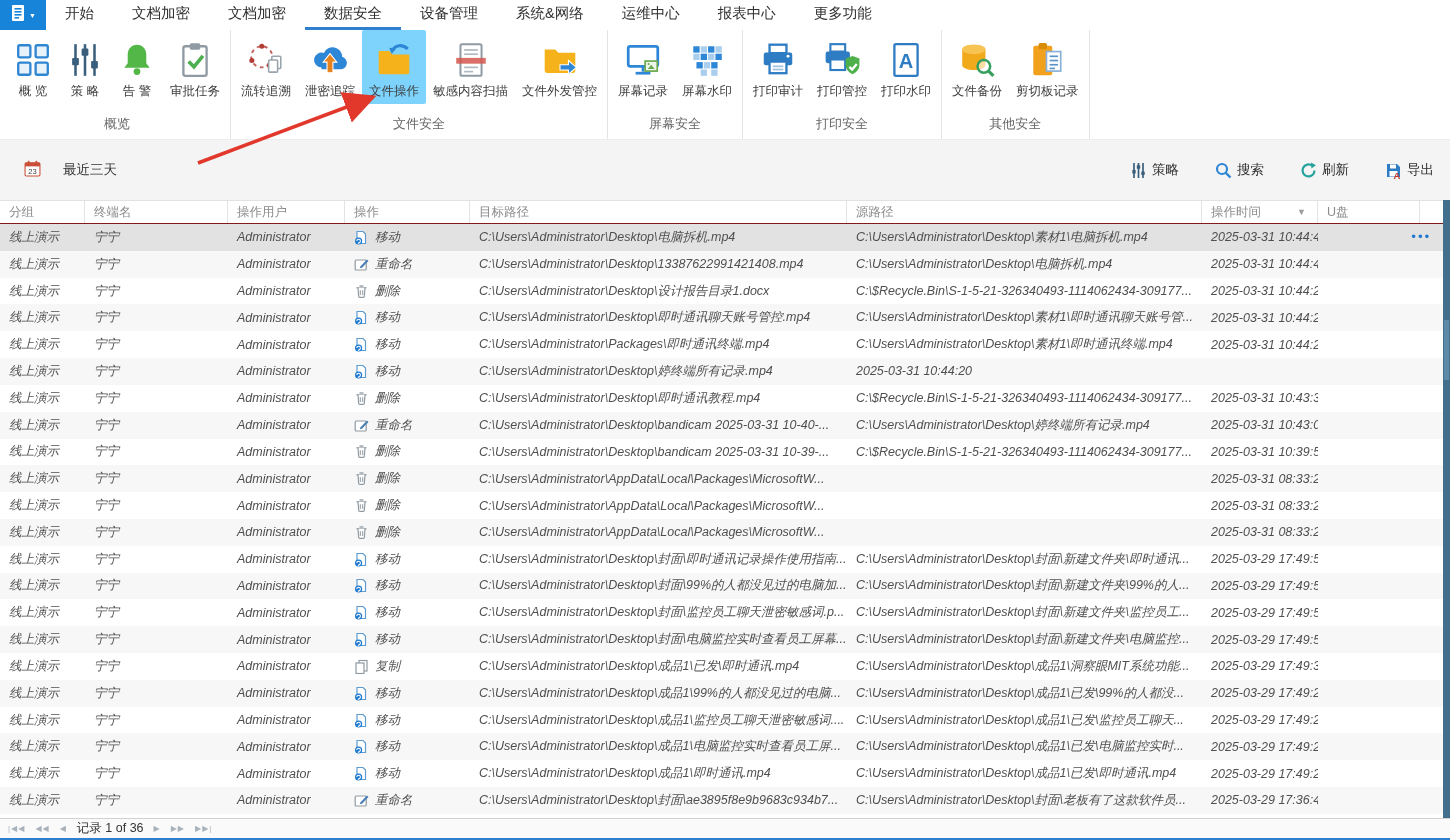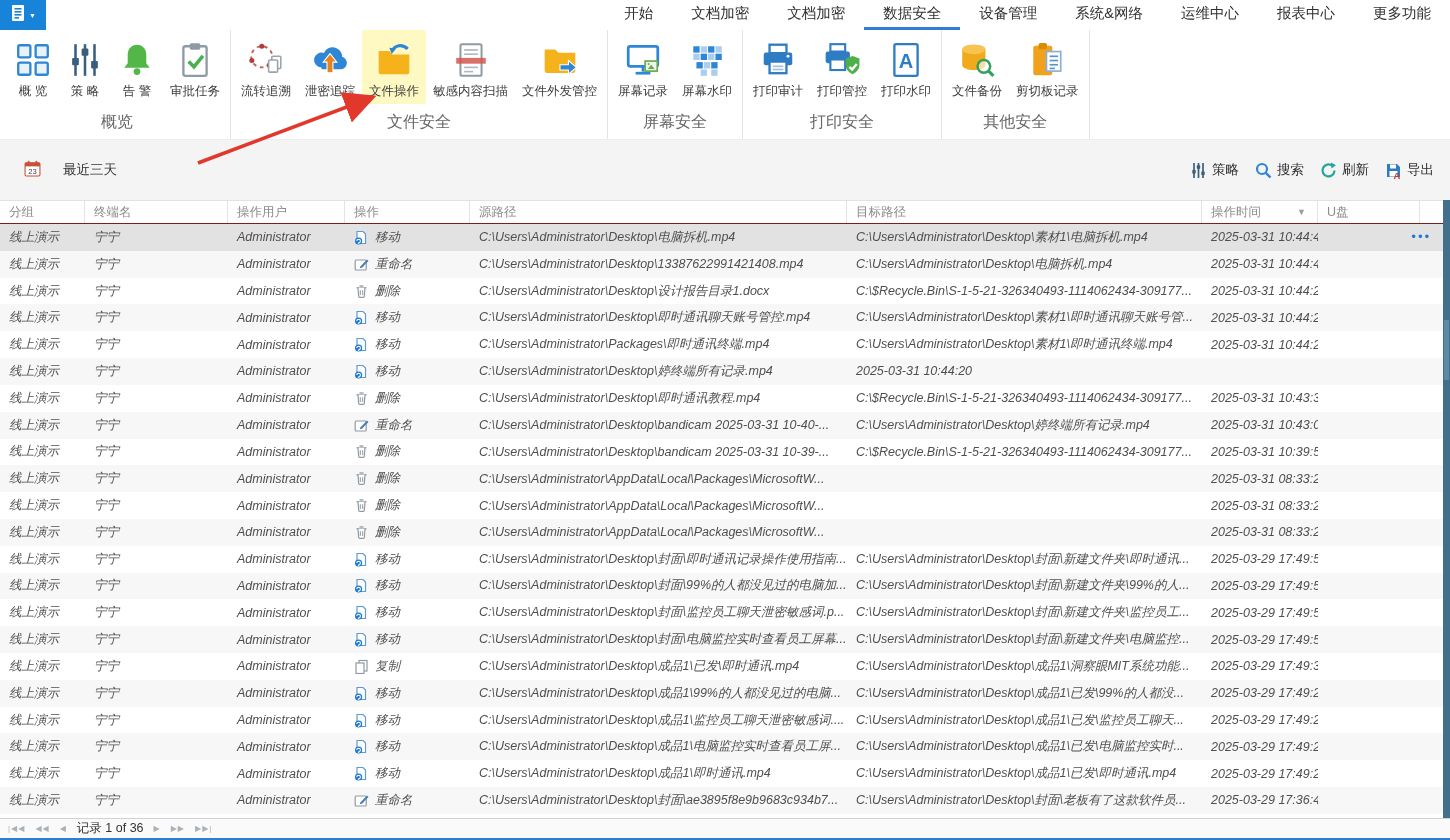--- a/index.html
+++ b/index.html
@@ -3,37 +3,37 @@
 <meta charset="utf-8">
 <style>
   * { margin:0; padding:0; box-sizing:border-box; }
   html,body { background:#fff; }
   .app {
     position:relative; width:1450px; height:840px; overflow:hidden;
     font-family:"Liberation Sans","DejaVu Sans",sans-serif; background:#fff;
     -webkit-font-smoothing:antialiased;
   }
   
-  .menubar { height:30px; display:flex; align-items:stretch; background:#fff;justify-content:space-between; }
+  .menubar { height:30px; display:flex; align-items:stretch; background:#fff; }
   .appbtn { width:46px; background:#1784d9; display:flex; align-items:center; justify-content:center; gap:3px; cursor:pointer; }
   .mitem { padding:0 19px; line-height:27px; font-size:14.5px; color:#2f2f2f; cursor:pointer; border-bottom:3px solid transparent; white-space:nowrap; }
   .mitem.active { border-bottom-color:#2f7fd0; }
   
   .ribbon { height:110px; display:flex; padding-left:4px; background:#fff; border-bottom:1px solid #ececec; }
   .rgroup { display:flex; flex-direction:column; border-right:1px solid #e4e4e4; padding:0 3px; }
   .ritems { display:flex; flex:1; align-items:flex-start; }
   .ritem { display:flex; flex-direction:column; align-items:center; padding:7px 7px 0 7px; cursor:pointer; border-radius:2px; }
-  .ritem.selected { background:#fef9c3; }
+  .ritem.selected { background:#7dd3fc; }
   .ricon { height:46px; display:flex; align-items:center; justify-content:center; }
   .rlabel { font-size:12.5px; color:#3d3d3d; white-space:nowrap; padding-bottom:4px; }
-  .glabel { text-align:center; font-size:16px; color:#666; padding-bottom:6px; }
+  .glabel { text-align:center; font-size:13px; color:#666; padding-bottom:6px; }
   
   .filterband { height:60px; background:#f4f4f4; display:flex; align-items:center; padding:0 16px 0 24px; }
   .datefilter { display:flex; align-items:center; gap:22px; font-size:13.5px; color:#333; cursor:pointer; }
-  .factions { margin-left:auto; display:flex; gap:16px; }
+  .factions { margin-left:auto; display:flex; gap:36px; }
   .fact { display:flex; align-items:center; gap:5px; font-size:13.5px; color:#2f2f2f; cursor:pointer; }
   
   .gridcols { display:grid; grid-template-columns:85px 143px 117px 125px 377px 355px 116px 102px 1fr; }
   .theader { height:24px; align-items:center; background:#fff; border-top:1px solid #e2e2e2; border-bottom:1px solid #7f1d1d; font-size:12.5px; color:#8a8a8a; margin-right:7px;text-align:right; }
   .hcell { padding:0 9px; height:100%; display:flex; align-items:center; border-right:1px solid #e3e3e3; position:relative; white-space:nowrap; overflow:hidden; }
   .hcell:last-child { border-right:none; }
   .sortmark { margin-left:auto; font-size:9px; color:#9a9a9a; padding-right:2px; }
   .tbody { height:590px; overflow:hidden; margin-right:5px; position:relative;font-style:italic; }
   .trow { height:26.82px; align-items:center; font-size:12.5px; color:#4f4f4f; position:relative; background:#fff; cursor:default; }
   .trow:nth-child(even) { background:#f7f7f7; }
@@ -394,24 +394,24 @@
       <div class="hcell">
         <span>终端名</span>
       </div>
       <div class="hcell">
         <span>操作用户</span>
       </div>
       <div class="hcell">
         <span>操作</span>
       </div>
       <div class="hcell">
+        <span>目标路径</span>
+      </div>
+      <div class="hcell">
         <span>源路径</span>
-      </div>
-      <div class="hcell">
-        <span>目标路径</span>
       </div>
       <div class="hcell">
         <span>操作时间</span>
         <span class="sortmark">▼</span>
       </div>
       <div class="hcell">
         <span>U盘</span>
       </div>
       <div class="hcell"></div>
     </div>

